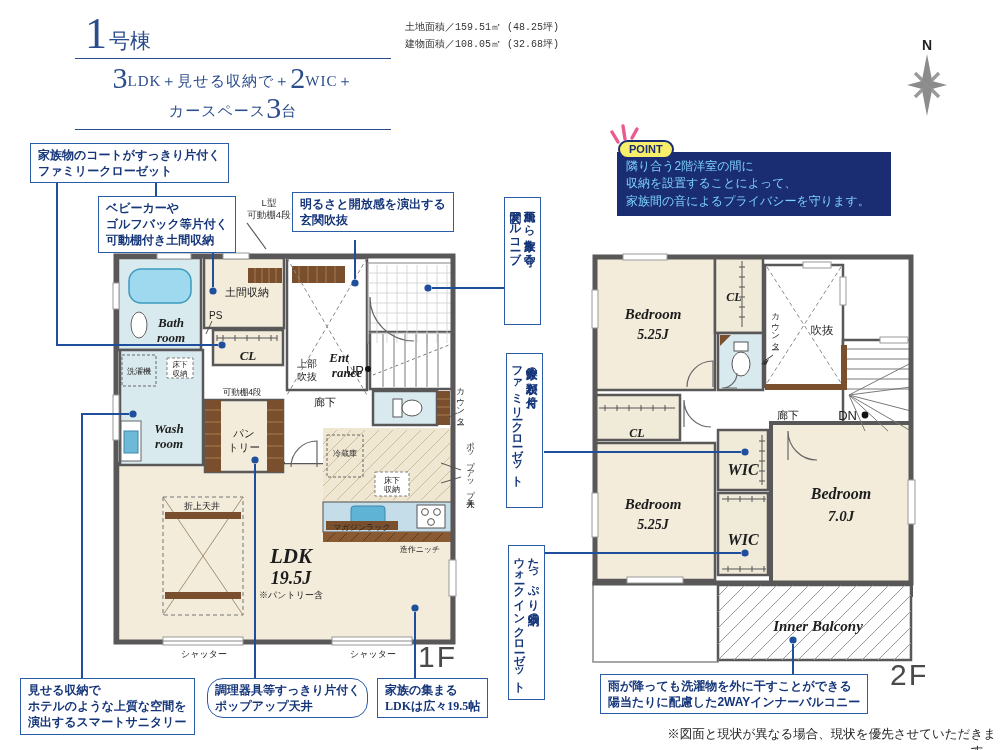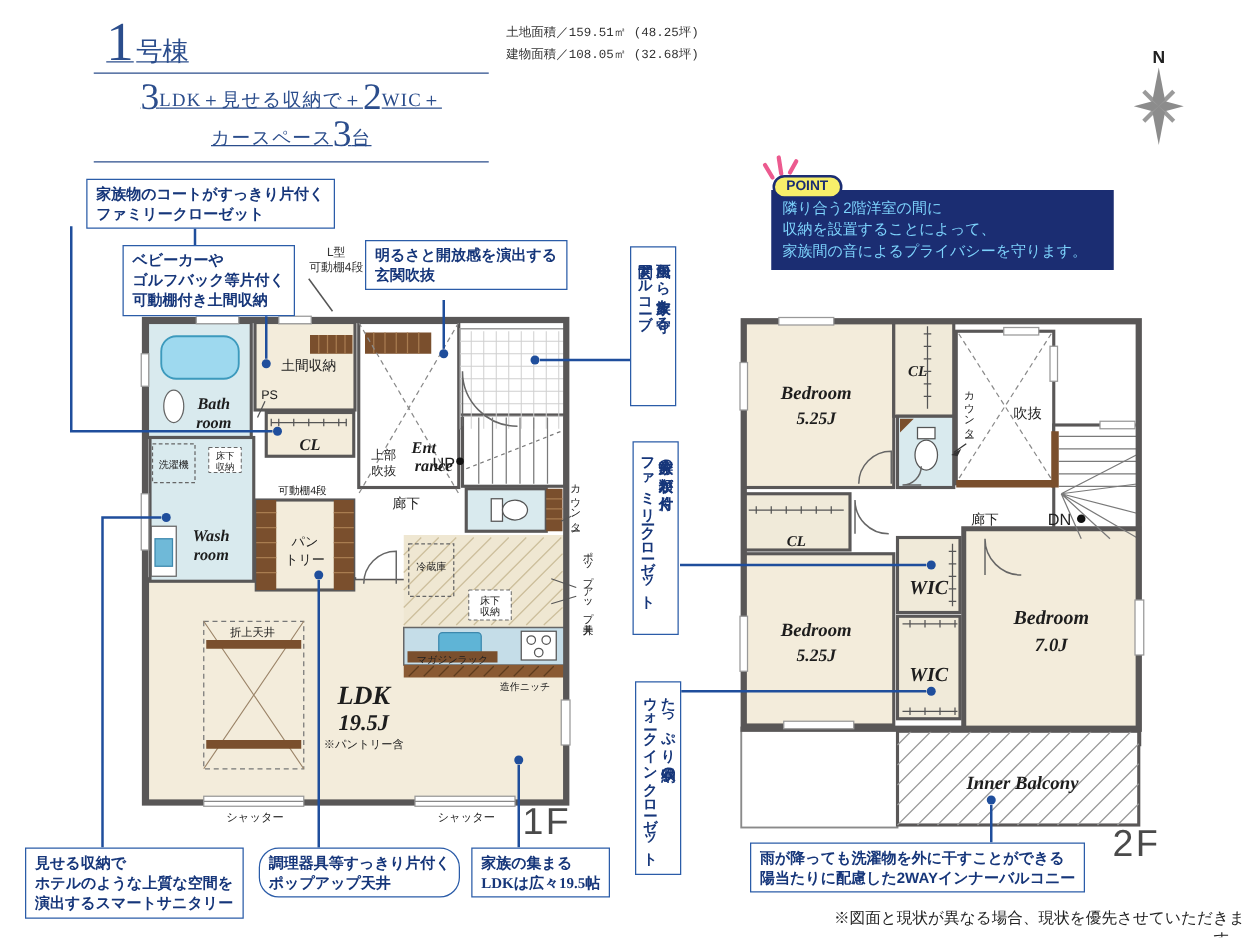--- a/index.html
+++ b/index.html
@@ -1,20 +1,20 @@
 <!DOCTYPE html>
 <html><head>
 <meta charset="utf-8">
 <style>
   html,body{margin:0;padding:0;background:#fff;}
   #canvas{position:relative;width:1000px;height:750px;background:#fff;overflow:hidden;
           font-family:"Liberation Sans",sans-serif;}
   .abs{position:absolute;}
   
-  .title-block{left:75px;top:12px;width:316px;color:#2b4d8c;font-family:"Liberation Serif",serif;z-index:3;text-decoration:underline;}
+  .title-block{left:75px;top:12px;width:316px;color:#2b4d8c;font-family:"Liberation Serif",serif;z-index:3;}
   .title-row{border-bottom:1.5px solid #2b4d8c;padding-left:10px;padding-bottom:2px;}
   .title-num{font-size:44px;line-height:1;}
   .title-suf{font-size:21px;margin-left:2px;}
   .plan-lines{border-bottom:1.5px solid #2b4d8c;text-align:center;padding:4px 0 6px 0;color:#2b4d8c;}
   .plan-big{font-size:30px;font-family:"Liberation Serif",serif;line-height:1;vertical-align:-2px;}
   .plan-small{font-size:15px;letter-spacing:1px;}
   .area-info{left:405px;top:20px;font-size:10px;color:#333;line-height:1.65;
              font-family:Liberation Mono, monospace;z-index:3;}
   
   .point-badge{left:618px;top:140px;background:#f7ef6a;border:2px solid #1b2d72;border-radius:10px;
@@ -343,21 +343,21 @@
         <circle cx="745" cy="452" r="3.6"></circle>
         <circle cx="745" cy="553" r="3.6"></circle>
       <circle cx="133" cy="414" r="3.6"></circle>
         <circle cx="255" cy="460" r="3.6"></circle>
         <circle cx="415" cy="608" r="3.6"></circle>
       <circle cx="793" cy="640" r="3.6"></circle>
     </g>
     <path d="M247,223 L266,249" stroke="#555" stroke-width="1.2"></path>
   </svg>
 
-  <div class="callout" style="left:30px;top:143px;margin-left:39px;">
+  <div class="callout" style="left:30px;top:143px;">
     <div>家族物のコートがすっきり片付く</div>
     <div>ファミリークローゼット</div>
   </div>
   <div class="callout" style="left:98px;top:196px;">
     <div>ベビーカーや</div>
     <div>ゴルフバック等片付く</div>
     <div>可動棚付き土間収納</div>
   </div>
   <div class="callout" style="left:292px;top:192px;">
     <div>明るさと開放感を演出する</div>

